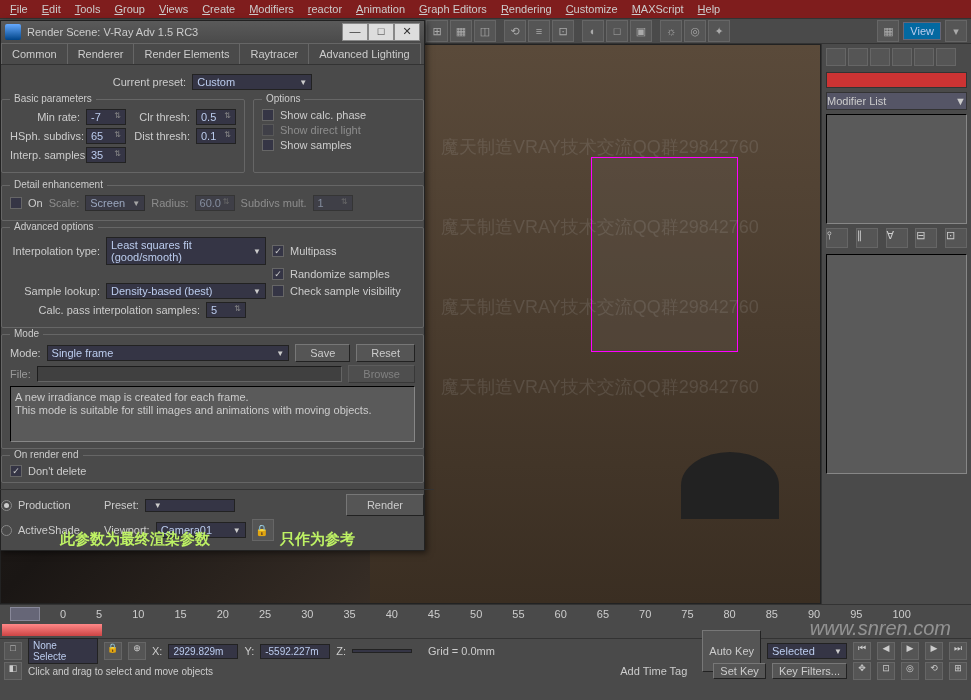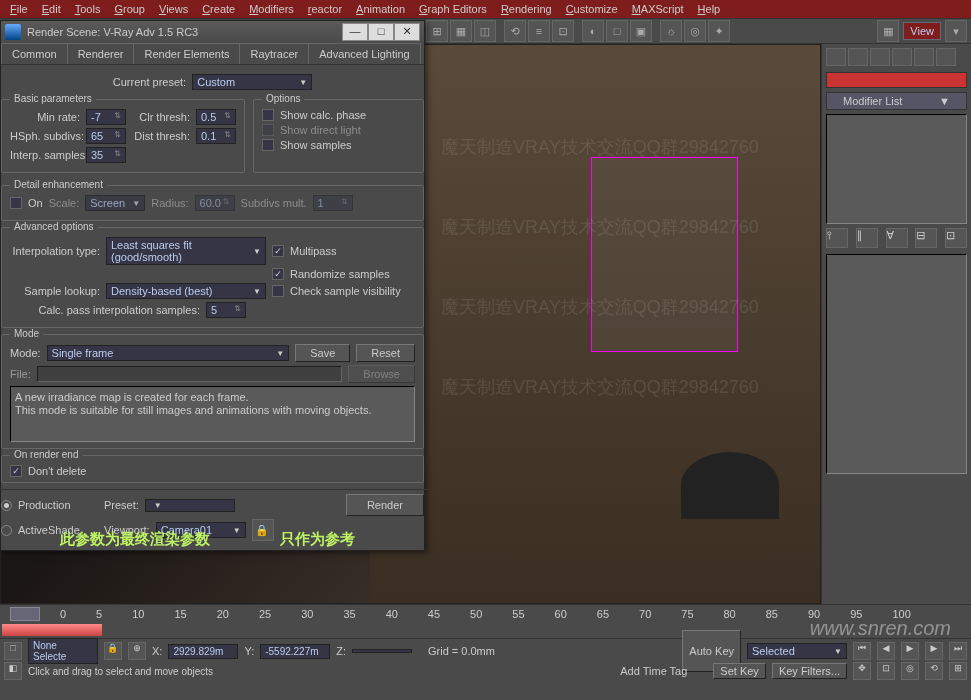--- a/index.html
+++ b/index.html
@@ -4,35 +4,35 @@
 <style>
 *{margin:0;padding:0;box-sizing:border-box;font-family:Tahoma,Arial,sans-serif;font-size:11px;color:#ccc;user-select:none}
 body{background:#4a4a4a;width:971px;height:700px;overflow:hidden;position:relative}
 .menubar{background:#7f1d1d;height:18px;display:flex;padding:2px 4px;gap:2px}
 .menubar span{padding:1px 6px;cursor:pointer}
 .menubar span:first-letter{text-decoration:underline}
 .toolbar{background:#4a4a4a;height:26px;border-top:1px solid #333;border-bottom:1px solid #333;display:flex;align-items:center;padding:0 4px;gap:2px}
 .tbtn{width:22px;height:22px;background:#555;border:1px solid #666;display:flex;align-items:center;justify-content:center;color:#aaa}
 .tbtn.sp{margin-left:6px}
 .viewctl{margin-left:auto;display:flex;align-items:center;gap:4px}
-.viewbox{background:#7f1d1d;border:1px solid #667;padding:2px 6px;color:#bce}
+.viewbox{background:#0369a1;border:1px solid #667;padding:2px 6px;color:#bce}
 .main{display:flex;height:560px}
 .viewport{flex:1;background:#3a3a3a;position:relative;border:1px solid #222;overflow:hidden}
 .vpimg{width:100%;height:100%;background:linear-gradient(135deg,#2a2420 0%,#1a1614 40%,#3a3028 70%,#4a4038 100%);position:relative}
 .wall{position:absolute;right:0;top:0;width:55%;height:100%;background:linear-gradient(180deg,#5a4a3a 0%,#3a2e22 100%)}
 .mirror{position:absolute;right:10%;top:20%;width:18%;height:35%;border:1px solid #f0f;background:rgba(100,90,80,.3)}
 .sink{position:absolute;right:5%;bottom:15%;width:12%;height:12%;background:#222;border-radius:50% 50% 0 0}
 .arch{position:absolute;left:2%;top:15%;width:30%;height:50%;border:1px solid #666;border-radius:50% 50% 0 0;background:rgba(30,30,35,.5)}
 .lamp{position:absolute;left:40%;top:25%;width:20px;height:30px;background:radial-gradient(#ffe,#ca8);border-radius:50%}
 .gizmo{position:absolute;left:37%;bottom:20%;width:14px;height:14px;border:1px solid #ff0}
 .rightpanel{width:150px;background:#4a4a4a;border-left:1px solid #333;padding:4px}
 .rp-tabs{display:flex;gap:2px;margin-bottom:6px;flex-wrap:wrap}
 .rp-tab{width:20px;height:18px;background:#555;border:1px solid #666}
 .rp-color{width:100%;height:16px;background:#c33;border:1px solid #333;margin-bottom:4px}
-.rp-dd{width:100%;background:#556;border:1px solid #333;padding:2px 16px;color:#bce;display:flex;justify-content:space-between;margin-bottom:4px}
+.rp-dd{width:100%;background:#556;border:1px solid #333;padding:2px 0;color:#bce;display:flex;justify-content:space-between;margin-bottom:4px}
 .rp-list{width:100%;height:110px;background:#5a5a5a;border:1px inset #333;margin-bottom:4px}
 .rp-btns{display:flex;gap:2px;justify-content:space-between}
 .rp-btn{width:22px;height:20px;background:#555;border:1px solid #666}
 .rp-wide{height:220px;background:#5a5a5a;border:1px inset #333;margin-top:6px}
 .dialog{position:absolute;left:0;top:20px;width:425px;background:#4a4a4a;border:1px solid #222;box-shadow:2px 2px 6px rgba(0,0,0,.5);z-index:10}
 .dlg-title{height:22px;background:linear-gradient(#5a5a5a,#4a4a4a);display:flex;align-items:center;padding:0 4px;gap:6px}
 .dlg-ico{width:16px;height:16px;background:linear-gradient(#6af,#048);border-radius:2px}
 .dlg-btns{margin-left:auto;display:flex}
 .dlg-btn{width:26px;height:18px;background:#ddd;border:1px solid #888;color:#333;text-align:center;line-height:14px;font-family:Arial}
 .dlg-tabs{display:flex;background:#4a4a4a;border-bottom:1px solid #333}
@@ -339,21 +339,21 @@
     <div class="sb-btn">⊕</div>
     <span>X:</span>
       <div class="sb-field" style="width:70px">2929.829m</div>
     <span>Y:</span>
       <div class="sb-field" style="width:70px">-5592.227m</div>
     <span>Z:</span>
       <div class="sb-field" style="width:60px"></div>
     <span style="margin-left:10px">Grid = 0.0mm</span>
     <div style="flex:1"></div>
     <div class="btn" style="padding:14px 6px">Auto Key</div>
-    <div class="dd" style="width:100px">Selected</div>
+    <div class="dd" style="width:80px">Selected</div>
     <div class="sb-btn">⏮</div>
     <div class="sb-btn">◀</div>
     <div class="sb-btn">▶</div>
     <div class="sb-btn">▶</div>
     <div class="sb-btn">⏭</div>
   </div>
   <div class="sb-row">
     <div class="sb-btn">◧</div>
     <span style="flex:1;font-size:10px">Click and drag to select and move objects</span>
     <span style="margin-right:20px">Add Time Tag</span>

